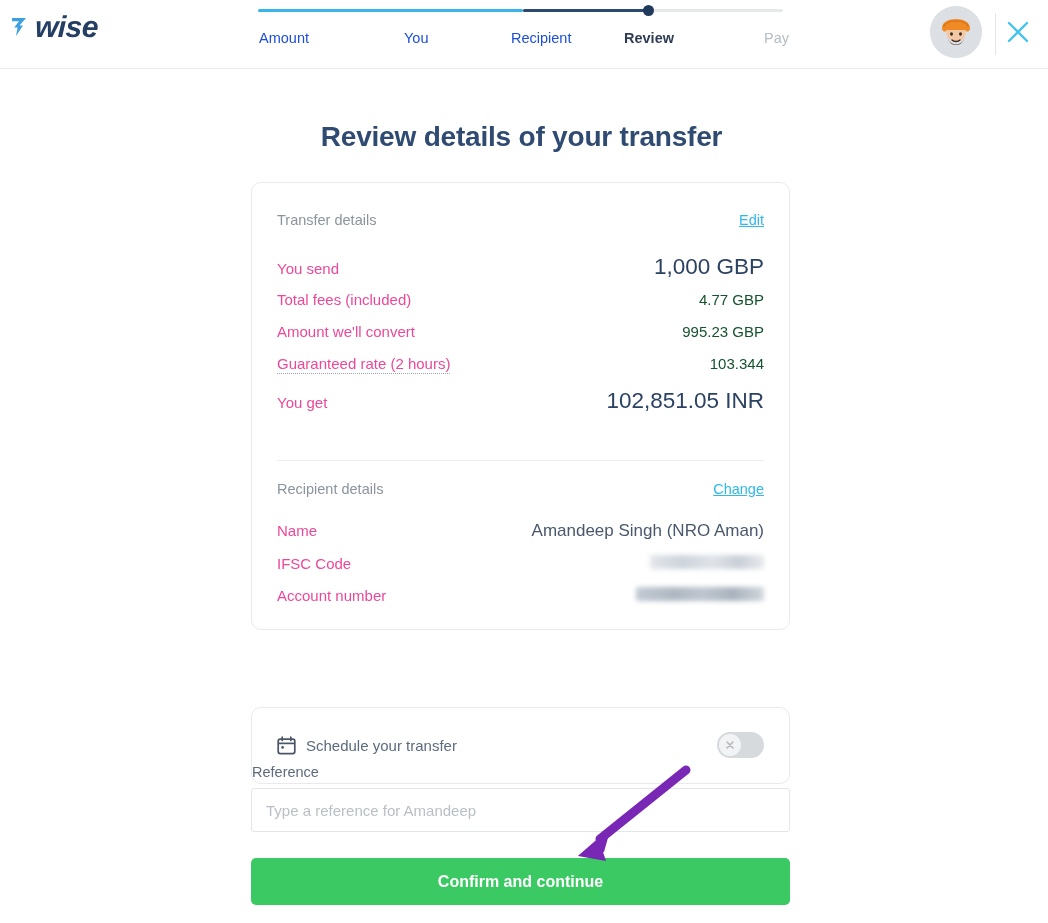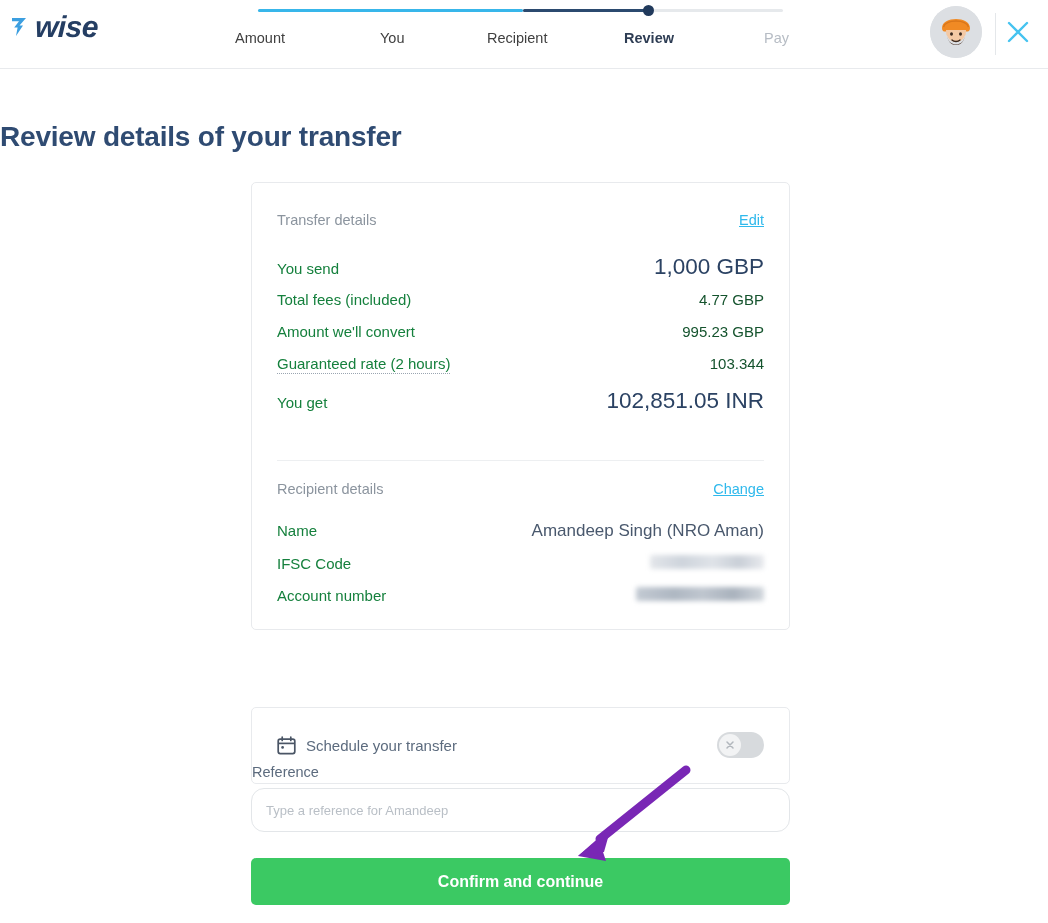--- a/index.html
+++ b/index.html
@@ -97,21 +97,21 @@
     top: 26px;
     width: 525px;
     height: 24px;
   }
   .step {
     position: absolute;
     font-size: 14.5px;
     white-space: nowrap;
     top: 0;
   }
-  .step.blue  { color: #404040; }
+  .step.blue  { color: #1d4ed8; margin-left: 24px; }
   .step.dark  { color: #2e3d54; font-weight: 700; }
   .step.muted { color: #b6bcc4; }
 
   .avatar-wrap {
     position: absolute;
     right: 62px;
     top: 6px;
     width: 56px;
     height: 56px;
   }
@@ -143,33 +143,34 @@
     cursor: pointer;
   }
 
   
   .page-title {
     margin: 0;
     position: absolute;
     top: 121px;
     left: 0;
     width: 1043px;
+    text-align: center;
     font-size: 28px;
     font-weight: 700;
     color: #2f4b72;
     letter-spacing: -0.2px;
   }
 
   .card {
     position: absolute;
     left: 251px;
     width: 539px;
     background: #fff;
     border: 1px solid #e8eaed;
-    border-radius: 5px;
+    border-radius: 10px;
     box-sizing: border-box;
   }
   #details-card { top: 182px; height: 448px; }
   #schedule-card { top: 659px; height: 77px; margin-top: 48px; }
 
   .sec-head {
     position: absolute;
     left: 25px;
     right: 25px;
     display: flex;
@@ -190,21 +191,21 @@
   .row {
     position: absolute;
     left: 25px;
     right: 25px;
     display: flex;
     justify-content: space-between;
     align-items: baseline;
   }
   .row .lbl {
     font-size: 15px;
-    color: #15803d;
+    color: #ec4899;
   }
   .row .val {
     font-size: 15px;
     color: #14532d;
   }
   .row.big .val {
     font-size: 22.5px;
     font-weight: 400;
     color: #2b4263;
   }
@@ -276,24 +277,24 @@
     color: #5c6b7e;
   }
   .ref-input {
     position: absolute;
     left: 251px;
     top: 788px;
     width: 539px;
     height: 44px;
     box-sizing: border-box;
     border: 1px solid #e3e6e9;
-    border-radius: 13px;
+    border-radius: 3px;
     background: #fff;
     font-family: "Liberation Sans", sans-serif;
-    font-size: 13px;
+    font-size: 15px;
     color: #49586d;
     padding: 0 14px;
     outline: none;
   }
   .ref-input::placeholder { color: #b9bfc6; }
 
   .confirm-btn {
     position: absolute;
     left: 251px;
     top: 858px;

